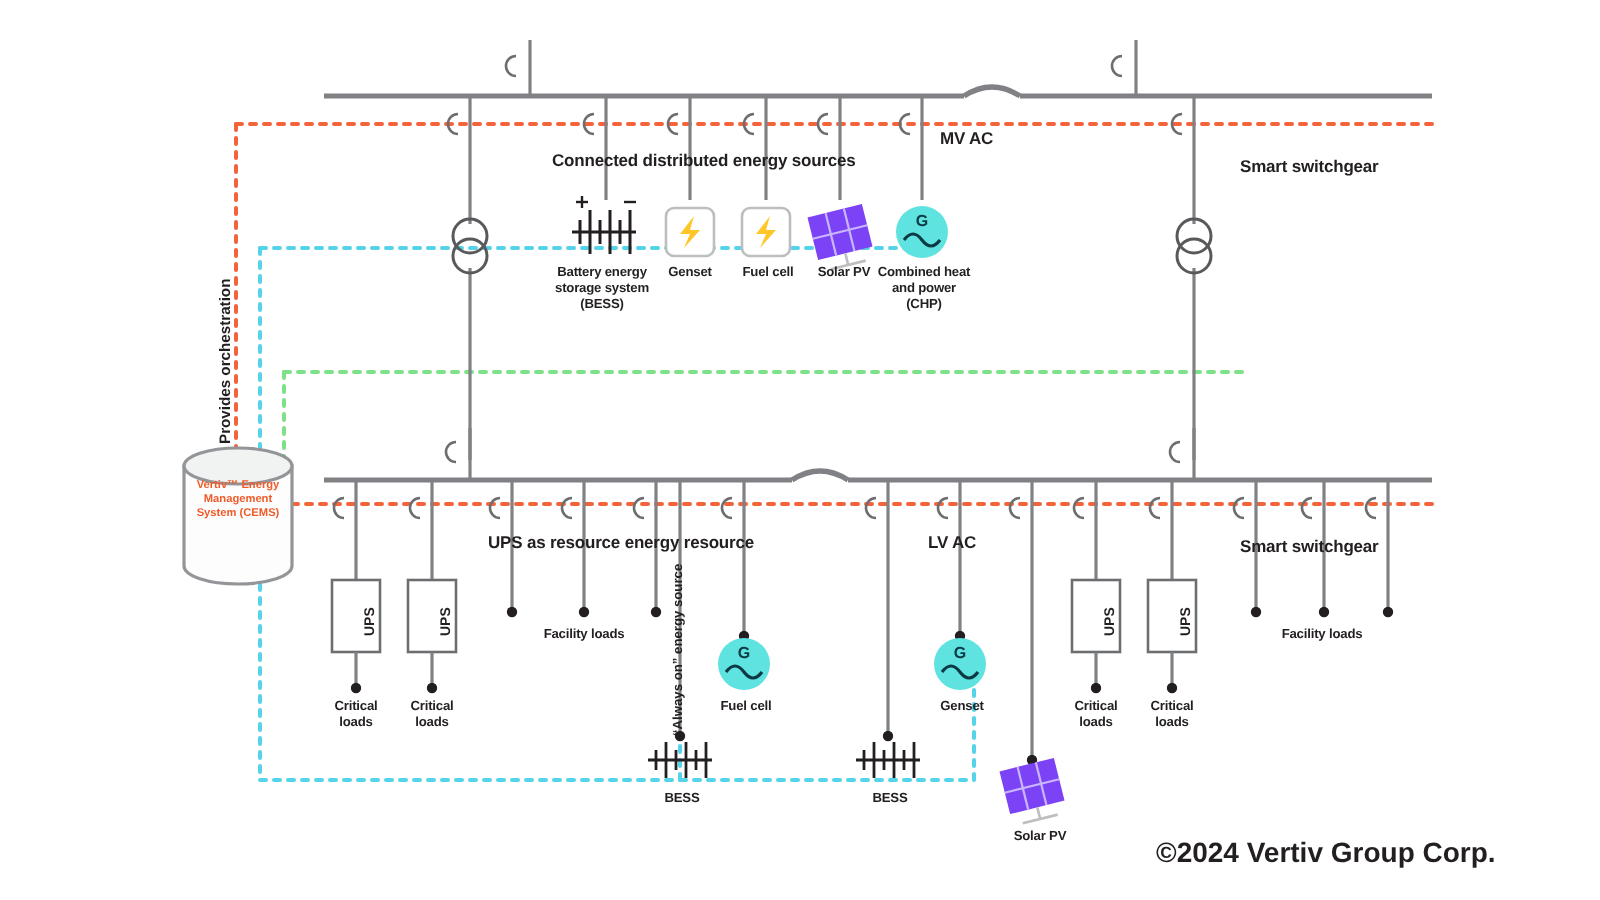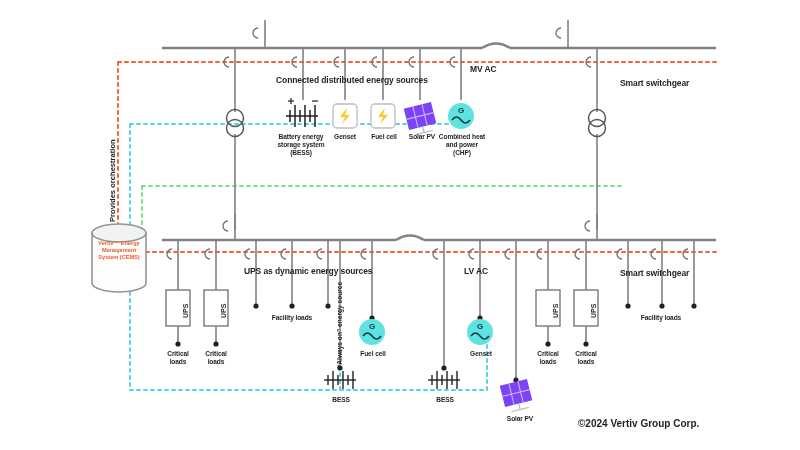--- a/index.html
+++ b/index.html
@@ -9,21 +9,21 @@
   svg{position:absolute;left:0;top:0;}
   .lbl{position:absolute;font-weight:bold;letter-spacing:-.1px;}
   .lbl-bus{font-size:8.5px;color:#231f20;margin-top:36px;}
   .lbl-sm{font-size:6.6px;color:#231f20;text-align:center;line-height:8px;}
   .lbl-rot{font-size:6.6px;color:#231f20;font-weight:bold;
            transform-origin:0 0;white-space:nowrap;}
   .lbl-orch{position:absolute;font-size:7.6px;font-weight:bold;color:#231f20;
             transform-origin:0 0;transform:rotate(-90deg);white-space:nowrap;}
   .cems-text{position:absolute;font-size:5.6px;font-weight:bold;color:#f05a28;
              text-align:center;line-height:7.2px;width:60px;}
-  .copy{position:absolute;font-size:10px;font-weight:bold;color:#231f20;}
+  .copy{position:absolute;font-size:14px;font-weight:bold;color:#231f20;}
   .ups-lbl{position:absolute;font-size:7px;font-weight:bold;color:#231f20;
            transform-origin:0 0;transform:rotate(-90deg);white-space:nowrap;}
 </style>
 </head>
 <body>
 
 <div id="stage">
 
 <svg width="800" height="450">
   <defs>
@@ -264,21 +264,21 @@
   <g>
     <path d="M92,233 L92,283 a27,9 0 0 0 54,0 L146,233 Z" fill="#fdfdfd" stroke="#939598" stroke-width="1.6"></path>
     <ellipse cx="119" cy="233" rx="27" ry="9" fill="#f1f2f2" stroke="#939598" stroke-width="1.6"></ellipse>
   </g>
 </svg>
 
 <div class="lbl lbl-bus" style="left:276px;top:39px;">Connected distributed energy sources</div>
 <div class="lbl lbl-bus" style="left:470px;top:28px;">MV AC</div>
 <div class="lbl lbl-bus" style="left:620px;top:42px;">Smart switchgear</div>
 
-<div class="lbl lbl-bus" style="left:244px;top:230px;">UPS as dynamic energy sources</div>
+<div class="lbl lbl-bus" style="left:244px;top:230px;">UPS as resource energy resource</div>
 <div class="lbl lbl-bus" style="left:464px;top:230px;">LV AC</div>
 <div class="lbl lbl-bus" style="left:620px;top:232px;">Smart switchgear</div>
 
 <div class="lbl lbl-sm" style="left:268px;top:133px;width:66px;white-space:pre-line;">Battery energy
 storage system
 (BESS)</div>
 <div class="lbl lbl-sm" style="left:325px;top:133px;width:40px;white-space:pre-line;">Genset</div>
 <div class="lbl lbl-sm" style="left:364px;top:133px;width:40px;white-space:pre-line;">Fuel cell</div>
 <div class="lbl lbl-sm" style="left:402px;top:133px;width:40px;white-space:pre-line;">Solar PV</div>
 <div class="lbl lbl-sm" style="left:432px;top:133px;width:60px;white-space:pre-line;">Combined heat

